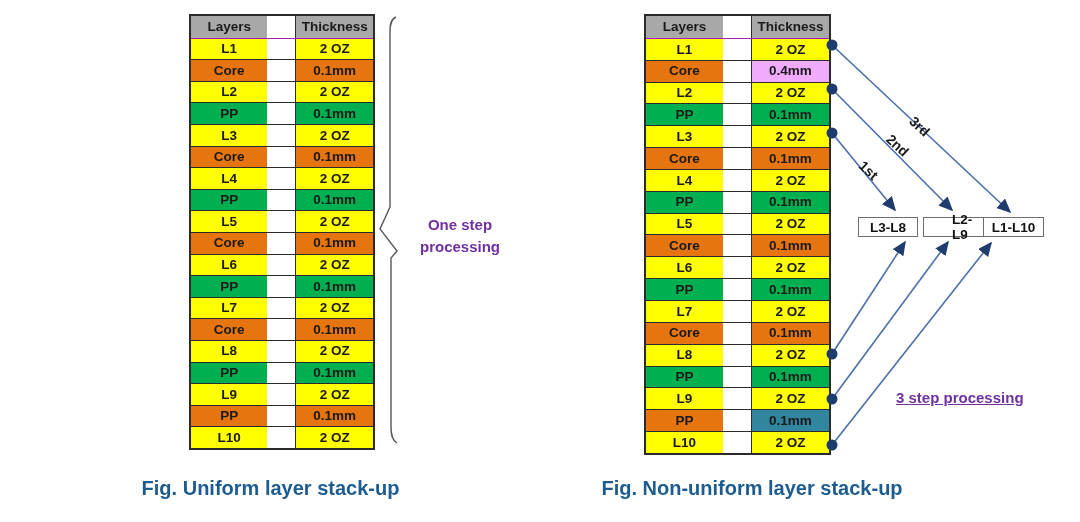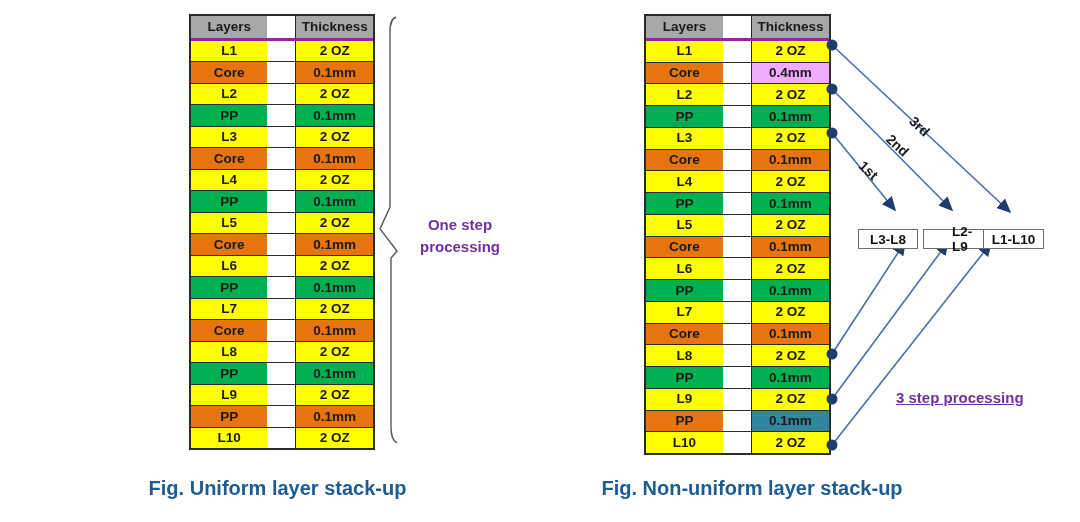--- a/index.html
+++ b/index.html
@@ -7,54 +7,54 @@
           font-family:"Liberation Sans",sans-serif;overflow:hidden;}
 
   
   .stack-table{position:absolute;display:flex;flex-direction:column;
                border:2px solid #2b2b2b;box-sizing:border-box;background:#fff;}
   .stack-table.left{left:189px;top:14px;width:186px;height:436px;}
   .stack-table.right{left:644px;top:14px;width:187px;height:441px;}
   .trow{flex:1 1 0;display:flex;border-top:1px solid #2b2b2b;min-height:0;gap:28px;}
   .trow.thead{border-top:none;}
   .tbody{flex:19 1 0;display:flex;flex-direction:column;min-height:0;}
-  .tbody .trow:first-child{border-top:3px solid #a21caf;}
+  .tbody .trow:first-child{border-top:1px solid #a21caf;}
   .cell{display:flex;align-items:center;justify-content:center;
         font-size:13.5px;font-weight:600;color:#1a1a1a;line-height:1;}
   .col-layer{width:42%;}
   .col-thickness{flex:1;border-left:1.5px solid #2b2b2b;}
   .th{background:var(--header-gray);font-weight:600;}
 
   
   .overlay{position:absolute;left:0;top:0;width:1080px;height:522px;pointer-events:none;}
   .arrow{stroke:var(--arrow-blue);stroke-width:1.6;fill:none;}
   .ah{fill:var(--dot-navy);}
   .dot{fill:var(--dot-navy);}
   .brace{stroke:#595959;stroke-width:1.4;fill:none;}
 
   .group-box{position:absolute;height:20px;background:#fff;border:1.5px solid #6e6e6e;
              display:flex;align-items:center;justify-content:center;
-             font-size:13.5px;font-weight:600;color:#111;box-sizing:border-box;margin-top:12px;}
+             font-size:13.5px;font-weight:600;color:#111;box-sizing:border-box;}
   .gb1{left:858px;top:217px;width:60px;}
   .gb2{left:923px;top:217px;width:65px;padding-left:28px;}
   .gb3{left:983px;top:217px;width:61px;}
 
   .arrow-label{position:absolute;width:38px;height:18px;text-align:center;
                font-size:14px;font-weight:600;color:#1a1a1a;transform:rotate(43deg);}
   .al-1st{left:849px;top:162px;}
   .al-2nd{left:878px;top:137px;}
   .al-3rd{left:900px;top:118px;}
 
   .note{position:absolute;color:var(--annotation-purple);font-weight:600;font-size:15px;}
   .note-one-step{left:410px;top:214px;width:100px;text-align:center;line-height:1.45;}
   .note-three-step{left:896px;top:389px;width:150px;text-decoration:underline;}
 
   .caption{position:absolute;top:477px;font-size:20px;font-weight:bold;
            color:var(--caption-blue);text-align:center;}
-  .caption.left{left:85px;width:385px;}
+  .caption.left{left:78px;width:385px;}
   .caption.right{left:557px;width:390px;}
 </style>
 </head>
 <body>
 
 <div class="canvas">
 
   <div class="stack-table left">
     <div class="trow thead">
       <div class="cell col-layer th">Layers</div>

